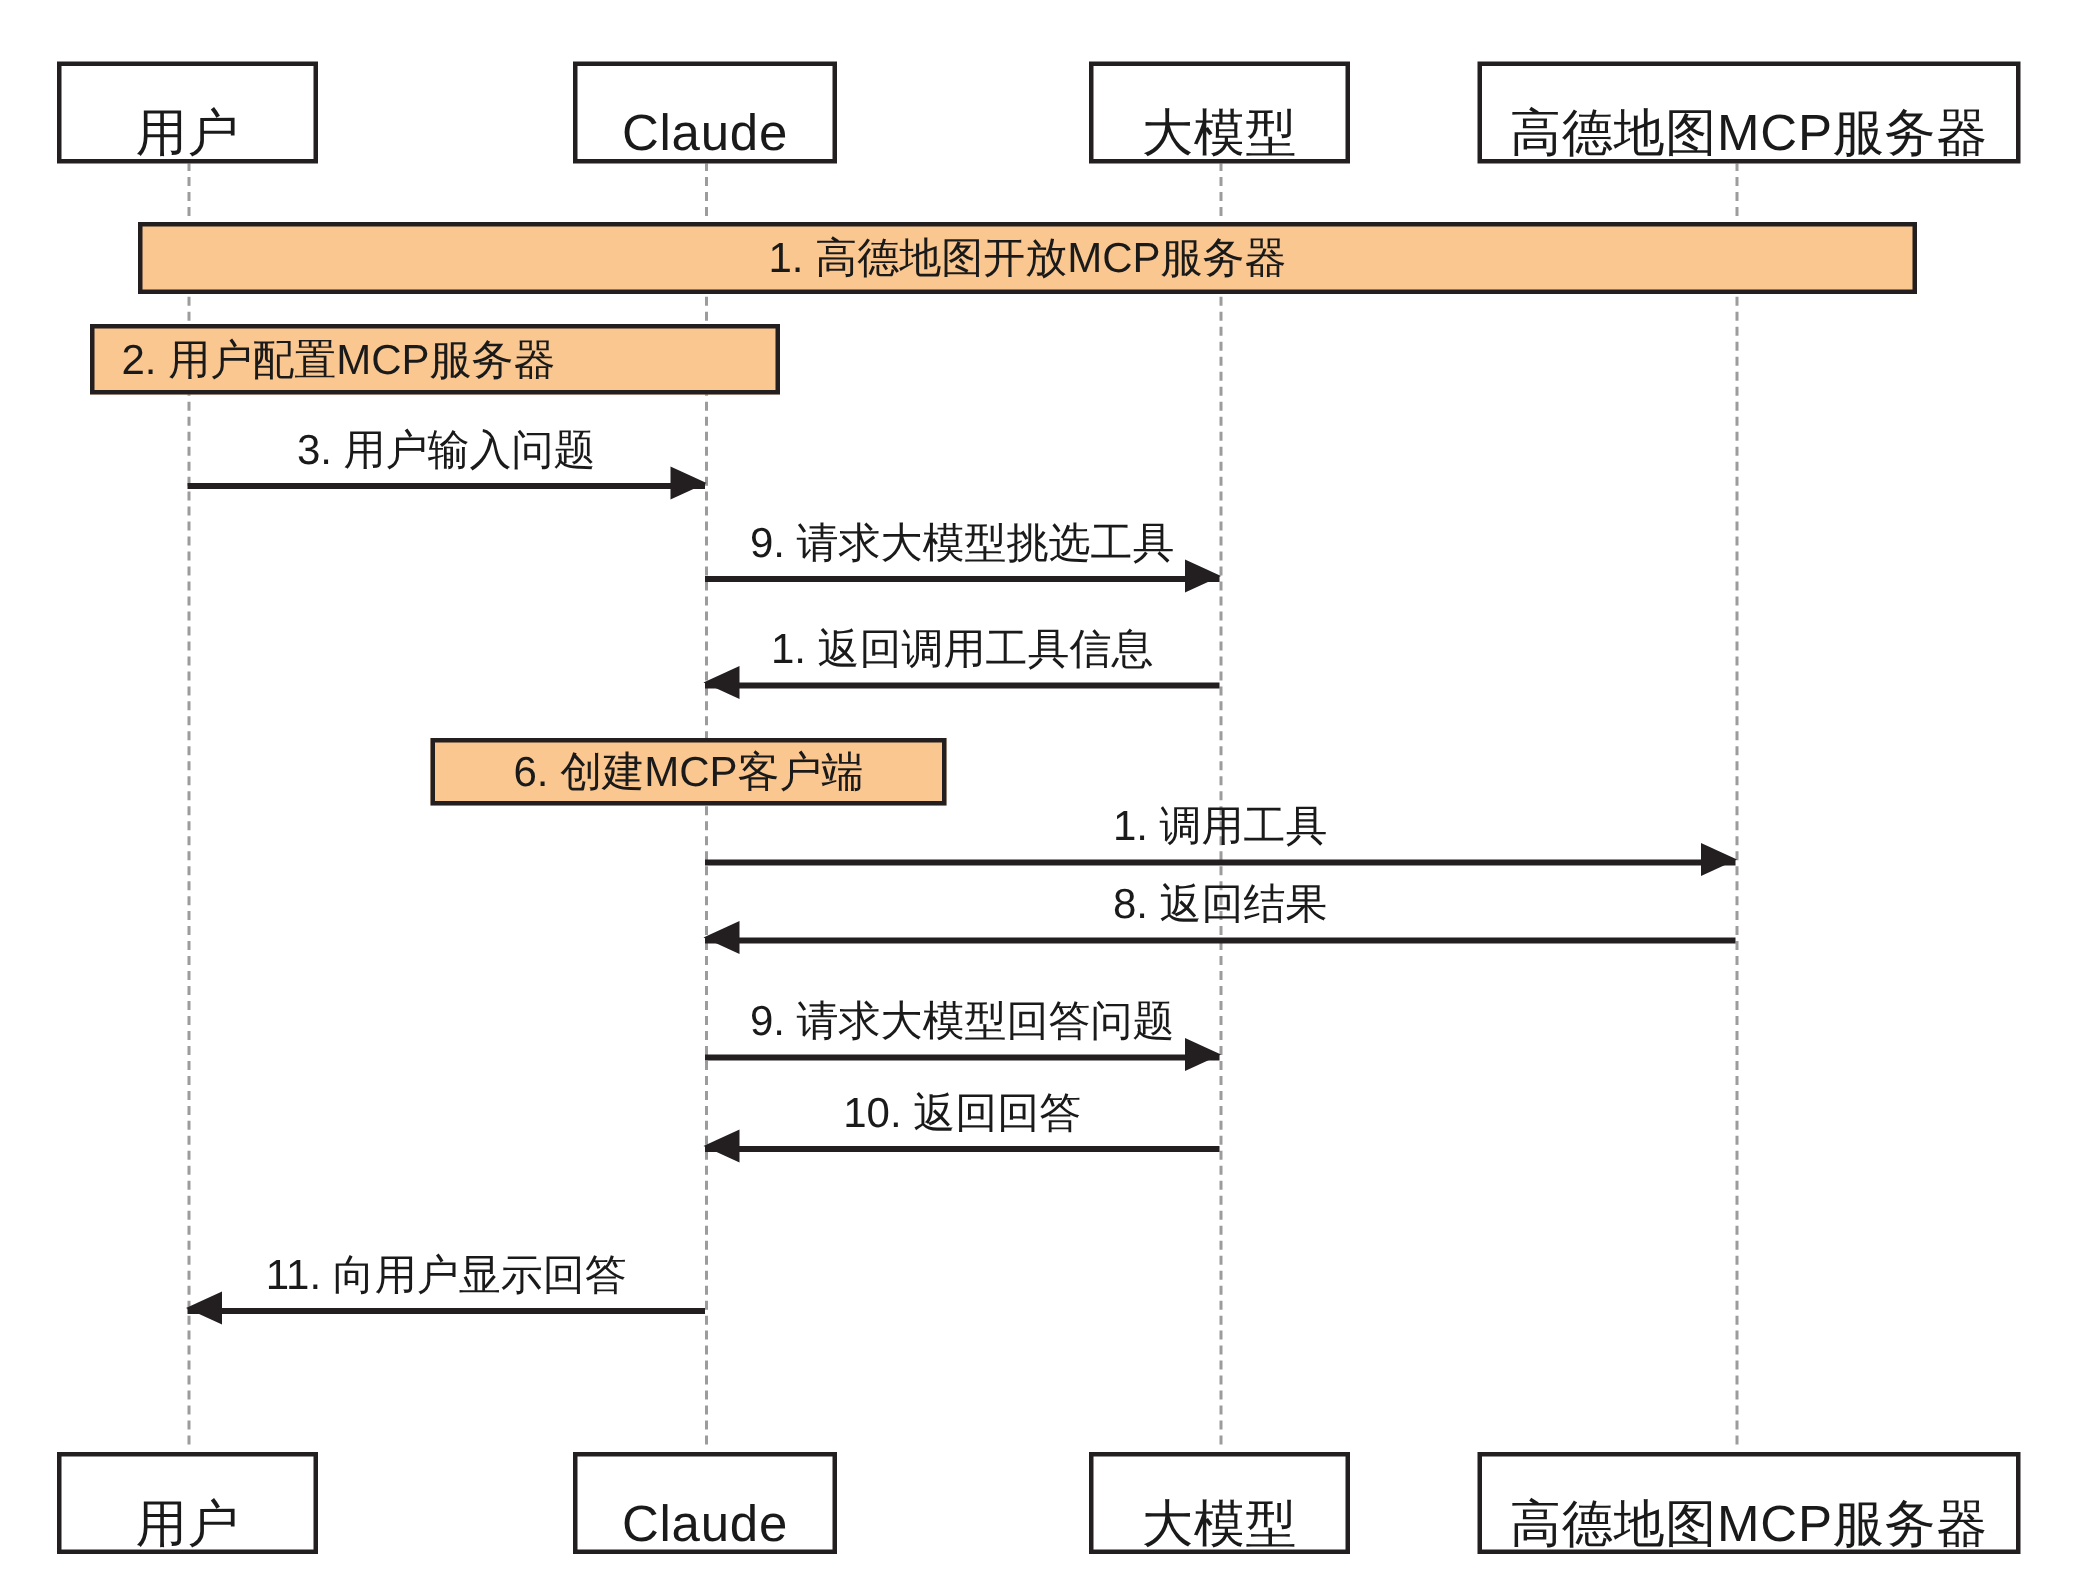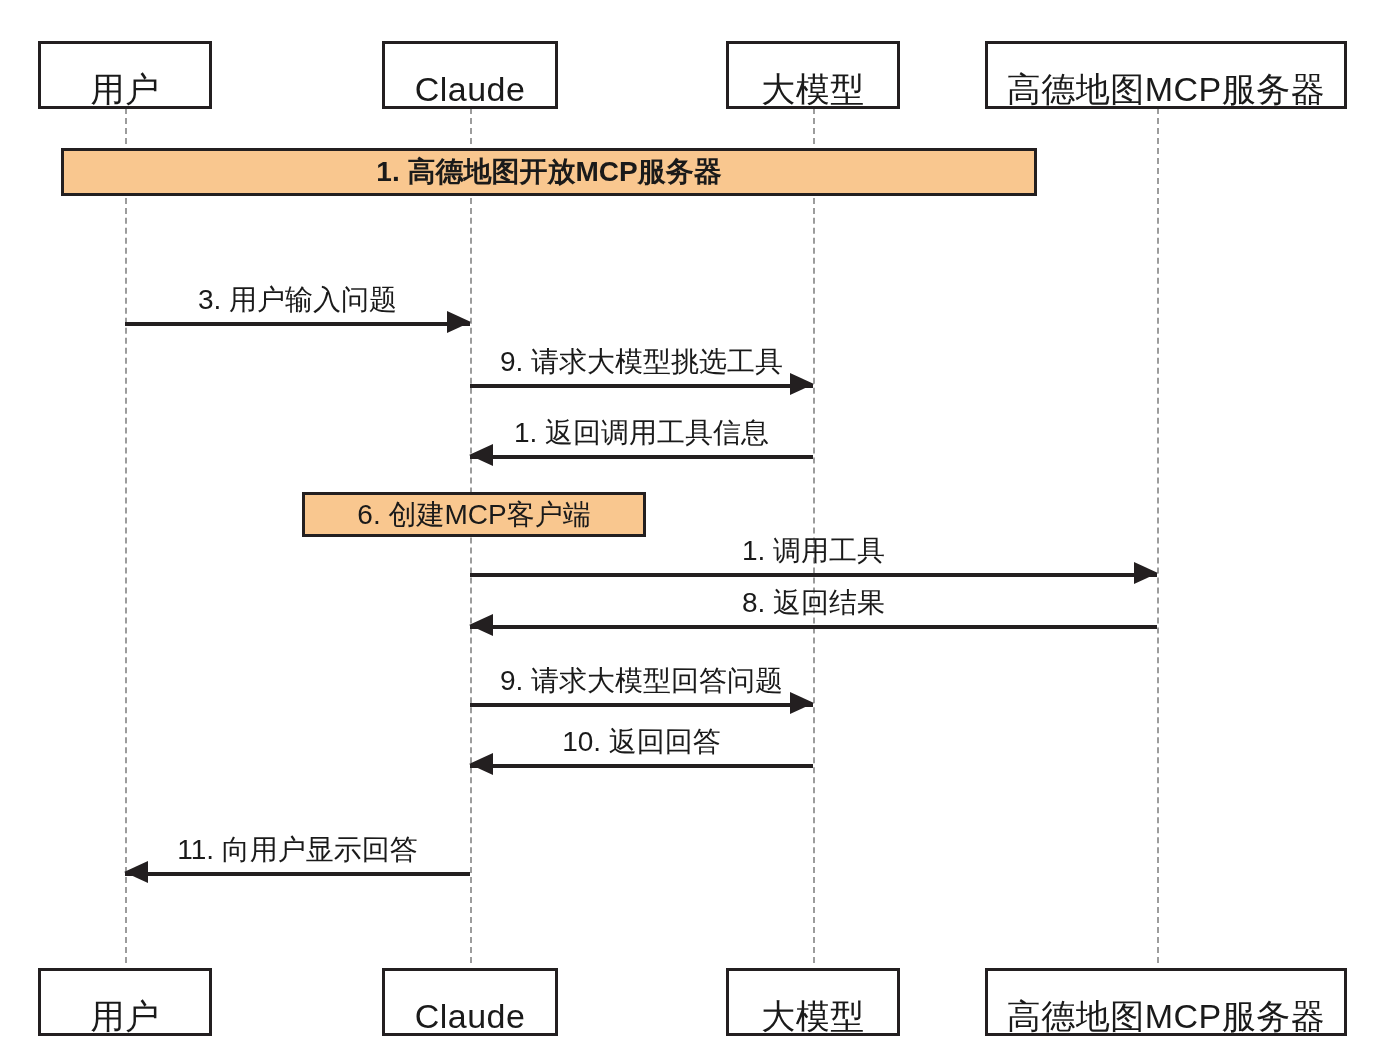--- a/index.html
+++ b/index.html
@@ -127,44 +127,47 @@
   </div>
 
   <div class="participant" style="left:726px; top:41px; width:174px; height:68px;">
     <span class="plabel">大模型</span>
   </div>
 
   <div class="participant" style="left:985px; top:41px; width:362px; height:68px;">
     <span class="plabel">高德地图MCP服务器</span>
   </div>
 
-  <div class="note center" style="left:61px; top:148px; width:976px; height:48px;font-weight:bold;">
+  <div class="note center" style="left:92px; top:148px; width:1186px; height:48px;">
     <span class="nlabel">1. 高德地图开放MCP服务器</span>
   </div>
 
+  <div class="note left" style="left:60px; top:216px; width:460px; height:47px;">
+    <span class="nlabel">2. 用户配置MCP服务器</span>
+  </div>
 
   <div class="message" style="left:125px; top:322px; width:345px;">
     <div class="msg-line"></div>
     <div class="msg-head right"></div>
     <div class="msg-label center">3. 用户输入问题</div>
   </div>
 
   <div class="message" style="left:470px; top:384px; width:343px;">
     <div class="msg-line"></div>
     <div class="msg-head right"></div>
     <div class="msg-label center">9. 请求大模型挑选工具</div>
   </div>
 
   <div class="message" style="left:470px; top:455px; width:343px;">
     <div class="msg-line"></div>
     <div class="msg-head left"></div>
     <div class="msg-label center">1. 返回调用工具信息</div>
   </div>
 
-  <div class="note center" style="left:302px; top:492px; width:344px; height:45px;">
+  <div class="note center" style="left:287px; top:492px; width:344px; height:45px;">
     <span class="nlabel">6. 创建MCP客户端</span>
   </div>
 
   <div class="message" style="left:470px; top:573px; width:687px;">
     <div class="msg-line"></div>
     <div class="msg-head right"></div>
     <div class="msg-label center">1. 调用工具</div>
   </div>
 
   <div class="message" style="left:470px; top:625px; width:687px;">

